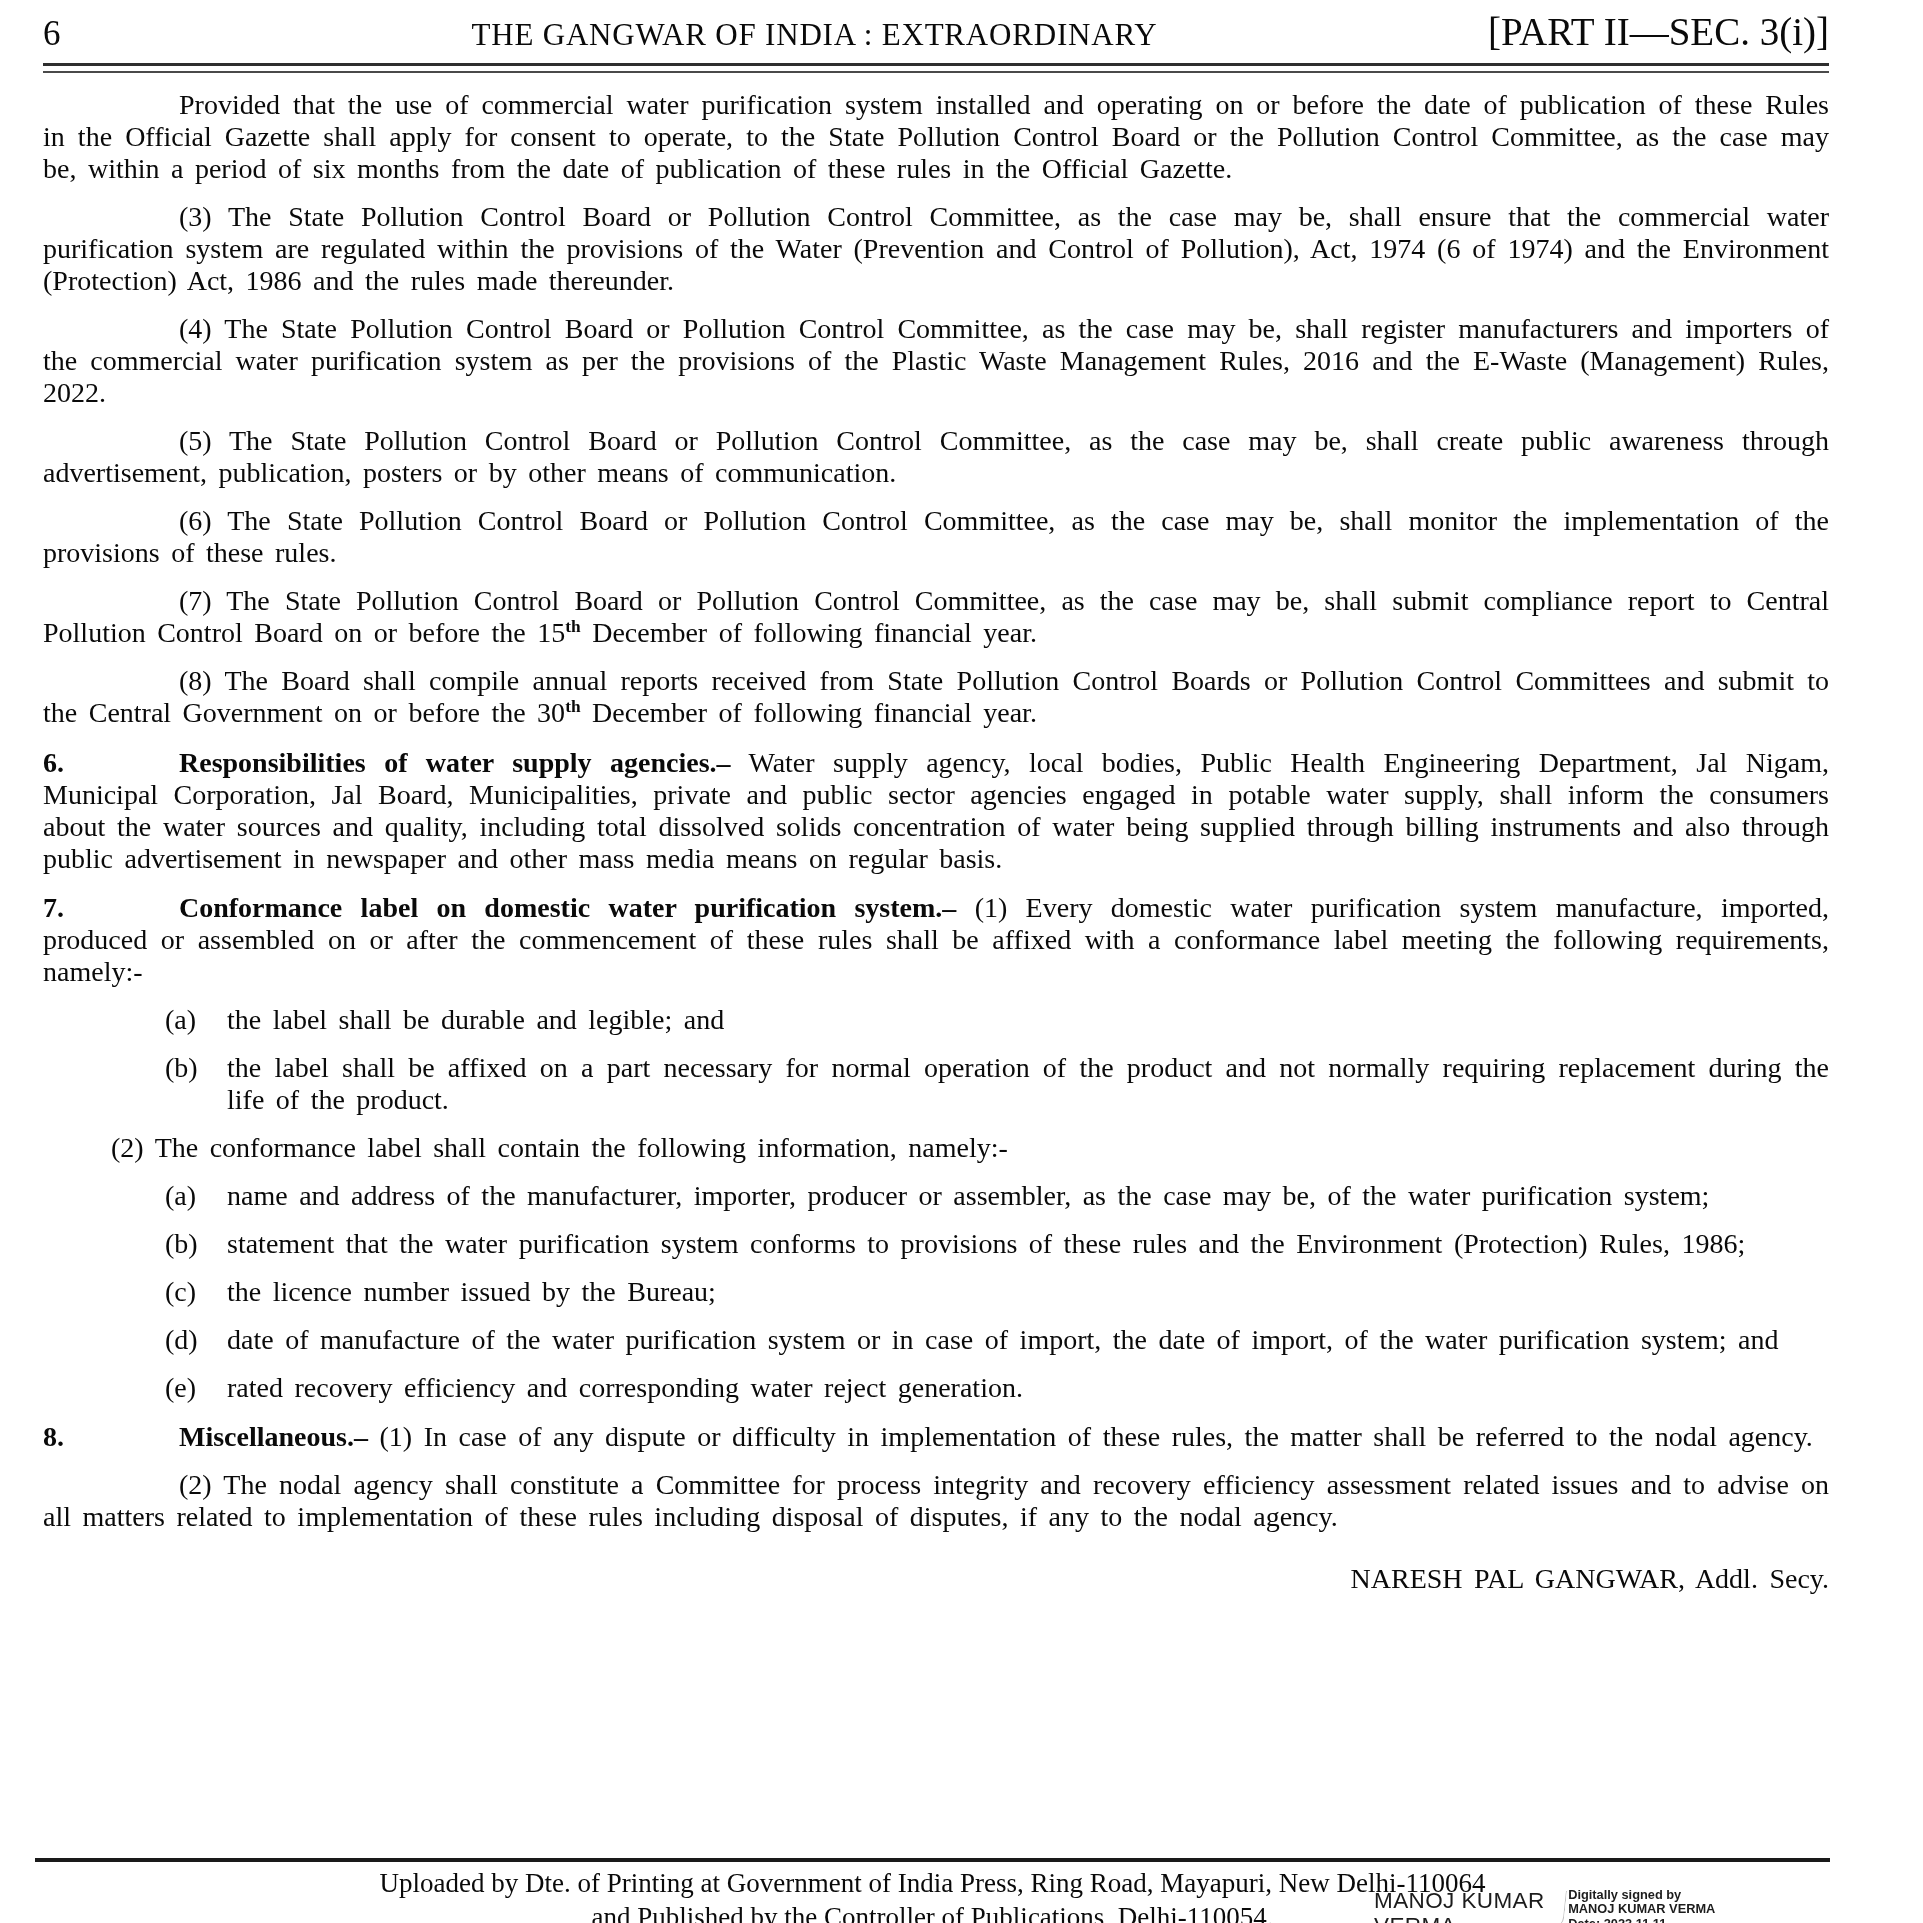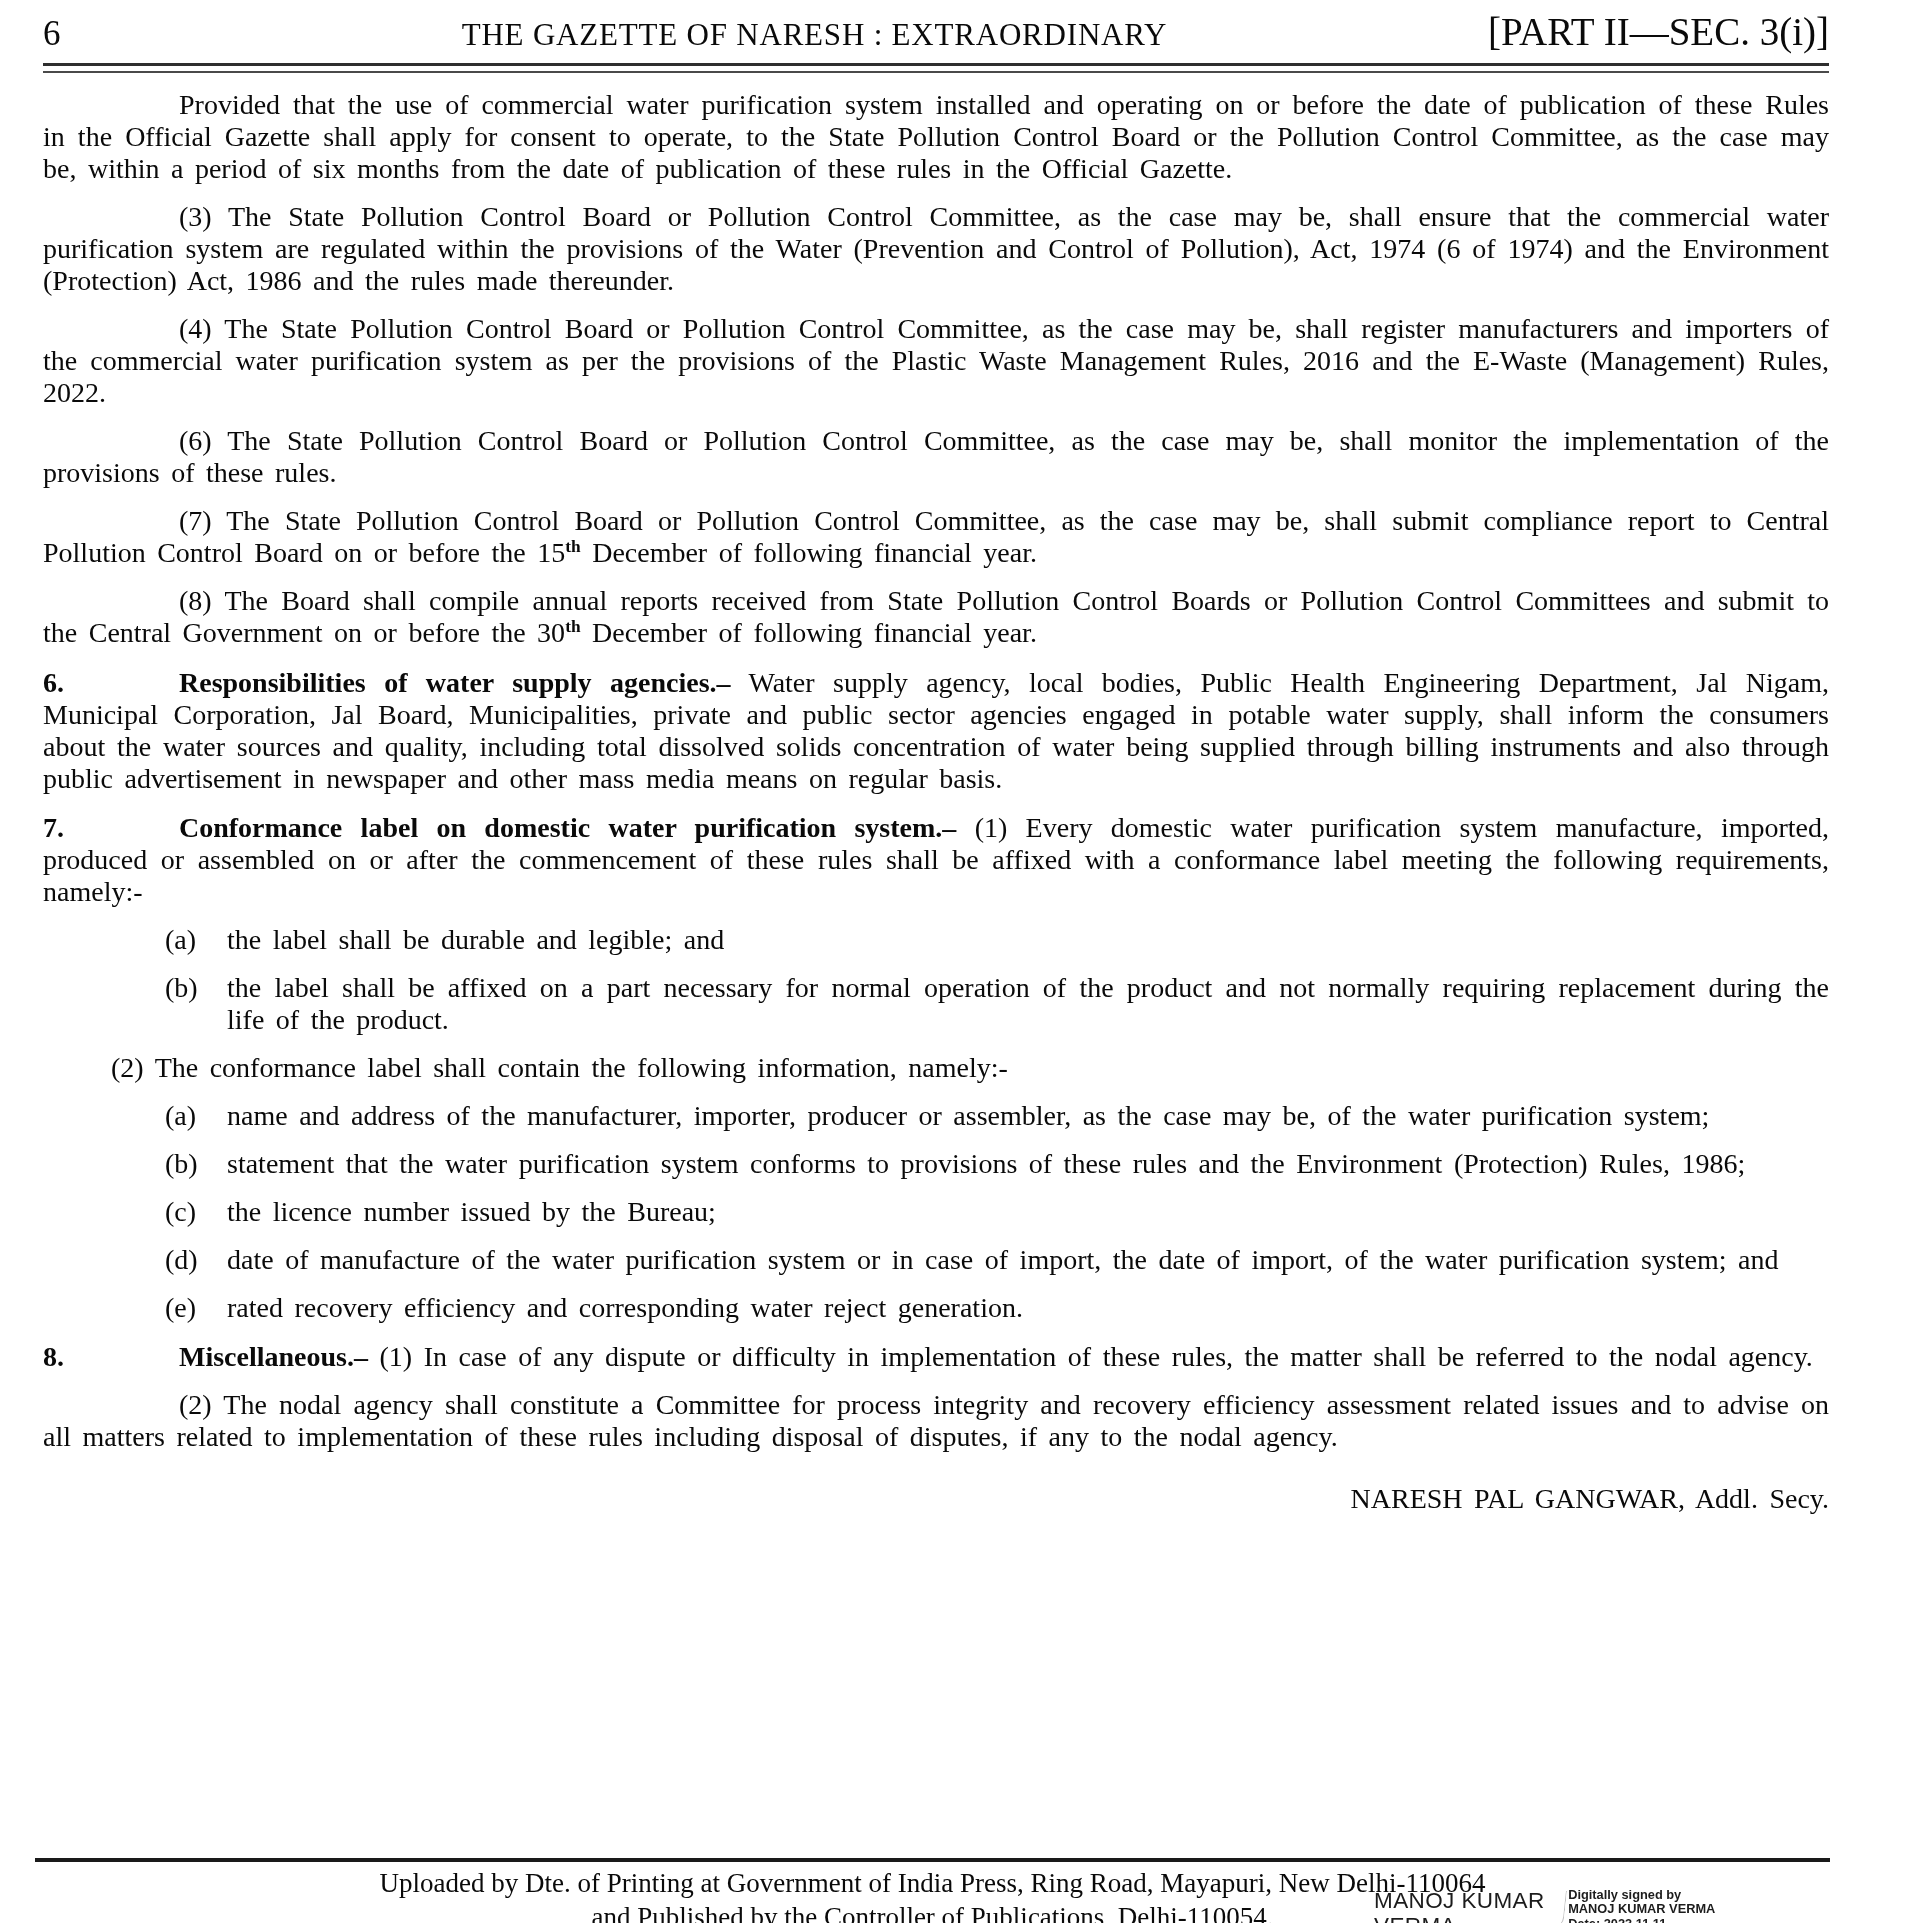--- a/index.html
+++ b/index.html
@@ -48,33 +48,34 @@
   .digisig-meta { font-size:12.8px; line-height:14.3px; font-weight:bold; white-space:nowrap; }
 </style>
 </head>
 <body>
 
 <div class="page">
   <div class="content">
 
     <div class="hdr">
       <div class="hdr-page-num">6</div>
-      <div class="hdr-title">THE GAZETTE OF NARESH : EXTRAORDINARY</div>
+      <div class="hdr-title">THE GANGWAR OF INDIA : EXTRAORDINARY</div>
       <div class="hdr-part">[PART II—SEC. 3(i)]</div>
     </div>
     <div class="double-rule"></div>
 
     <div class="bodytext">
 
       <p class="para">Provided that the use of commercial water purification system installed and operating on or before the date of publication of these Rules in the Official Gazette shall apply for consent to operate, to the State Pollution Control Board or the Pollution Control Committee, as the case may be, within a period of six months from the date of publication of these rules in the Official Gazette.</p>
 
       <p class="para">(3) The State Pollution Control Board or Pollution Control Committee, as the case may be, shall ensure that the commercial water purification system are regulated within the provisions of the Water (Prevention and Control of Pollution), Act, 1974 (6 of 1974) and the Environment (Protection) Act, 1986 and the rules made thereunder.</p>
 
       <p class="para">(4) The State Pollution Control Board or Pollution Control Committee, as the case may be, shall register manufacturers and importers of the commercial water purification system as per the provisions of the Plastic Waste Management Rules, 2016 and the E-Waste (Management) Rules, 2022.</p>
 
+      <p class="para">(5) The State Pollution Control Board or Pollution Control Committee, as the case may be, shall create public awareness through advertisement, publication, posters or by other means of communication.</p>
 
       <p class="para">(6) The State Pollution Control Board or Pollution Control Committee, as the case may be, shall monitor the implementation of the provisions of these rules.</p>
 
       <p class="para"><span>(7) The State Pollution Control Board or Pollution Control Committee, as the case may be, shall submit compliance report to Central Pollution Control Board on or before the 15</span><span class="sup">th</span><span> December of following financial year.</span></p>
 
       <p class="para"><span>(8) The Board shall compile annual reports received from State Pollution Control Boards or Pollution Control Committees and submit to the Central Government on or before the 30</span><span class="sup">th</span><span> December of following financial year.</span></p>
 
       <p class="section"><span class="sec-num">6.</span><span class="sec-heading">Responsibilities of water supply agencies.–</span><span> Water supply agency, local bodies, Public Health Engineering Department, Jal Nigam, Municipal Corporation, Jal Board, Municipalities, private and public sector agencies engaged in potable water supply, shall inform the consumers about the water sources and quality, including total dissolved solids concentration of water being supplied through billing instruments and also through public advertisement in newspaper and other mass media means on regular basis.</span></p>
 
       <p class="section"><span class="sec-num">7.</span><span class="sec-heading">Conformance label on domestic water purification system.–</span><span> (1) Every domestic water purification system manufacture, imported, produced or assembled on or after the commencement of these rules shall be affixed with a conformance label meeting the following requirements, namely:-</span></p>

